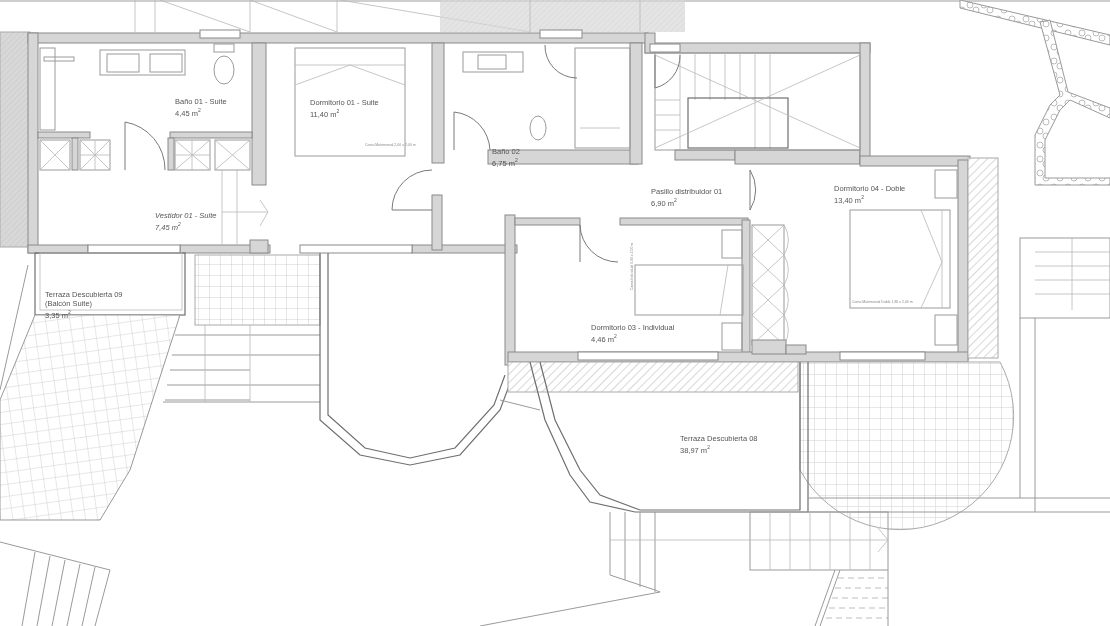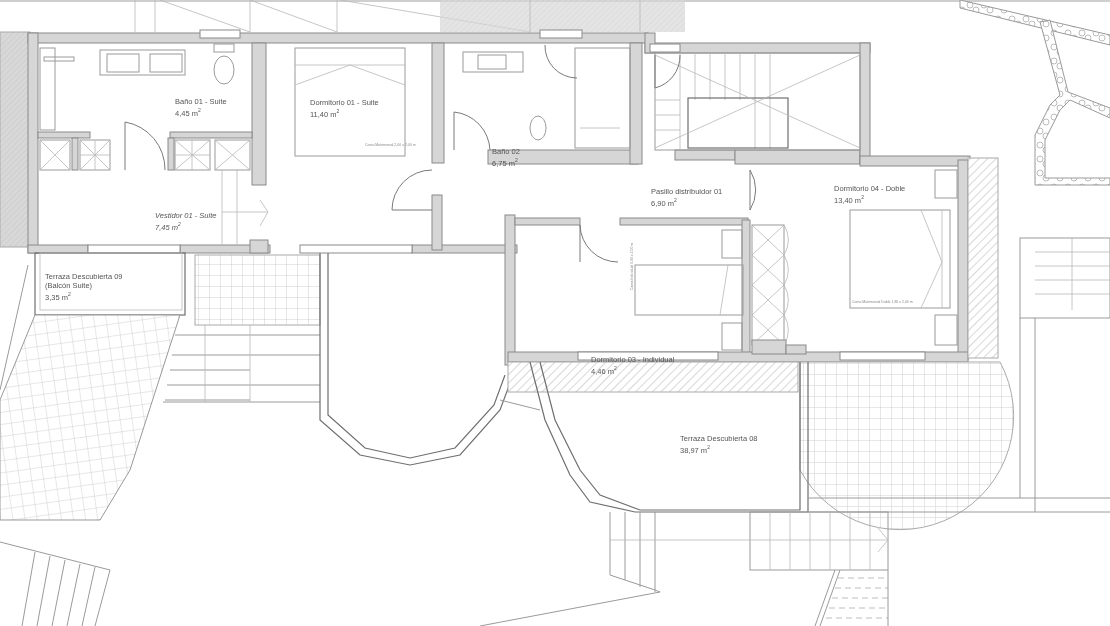--- a/index.html
+++ b/index.html
@@ -321,26 +321,26 @@
 <div class="room-label" style="left:651px;top:187px;">
   <div>Pasillo distribuidor 01</div>
   <div><span>6,90</span> m<sup>2</sup></div>
 </div>
 
 <div class="room-label" style="left:834px;top:184px;">
   <div>Dormitorio 04 - Doble</div>
   <div><span>13,40</span> m<sup>2</sup></div>
 </div>
 
-<div class="room-label" style="left:591px;top:323px;margin-top:32px;">
+<div class="room-label" style="left:591px;top:323px;">
   <div>Dormitorio 03 - Individual</div>
   <div><span>4,46</span> m<sup>2</sup></div>
 </div>
 
-<div class="room-label" style="left:45px;top:272px;">
+<div class="room-label" style="left:45px;top:290px;">
   <div>Terraza Descubierta 09</div>
   <div>(Balcón Suite)</div>
   <div><span>3,35</span> m<sup>2</sup></div>
 </div>
 
 <div class="room-label" style="left:680px;top:434px;">
   <div>Terraza Descubierta 08</div>
   <div><span>38,97</span> m<sup>2</sup></div>
 </div>
 

